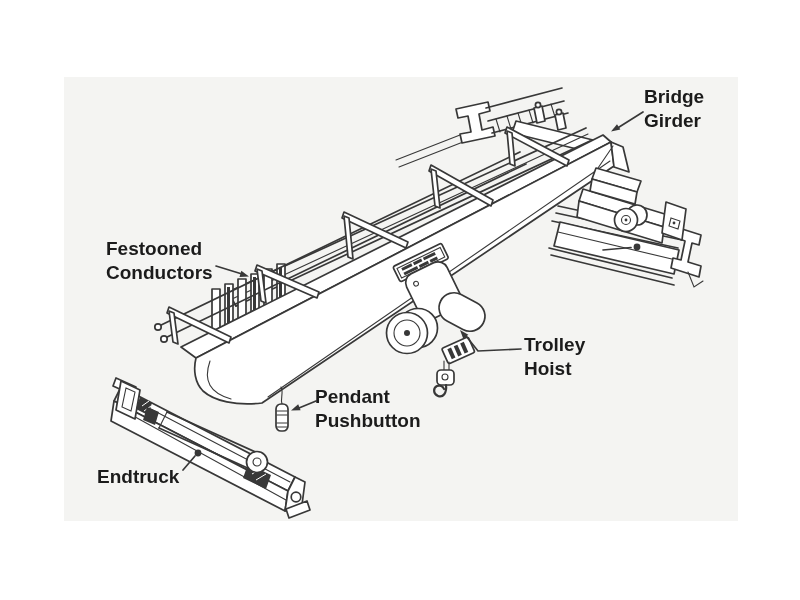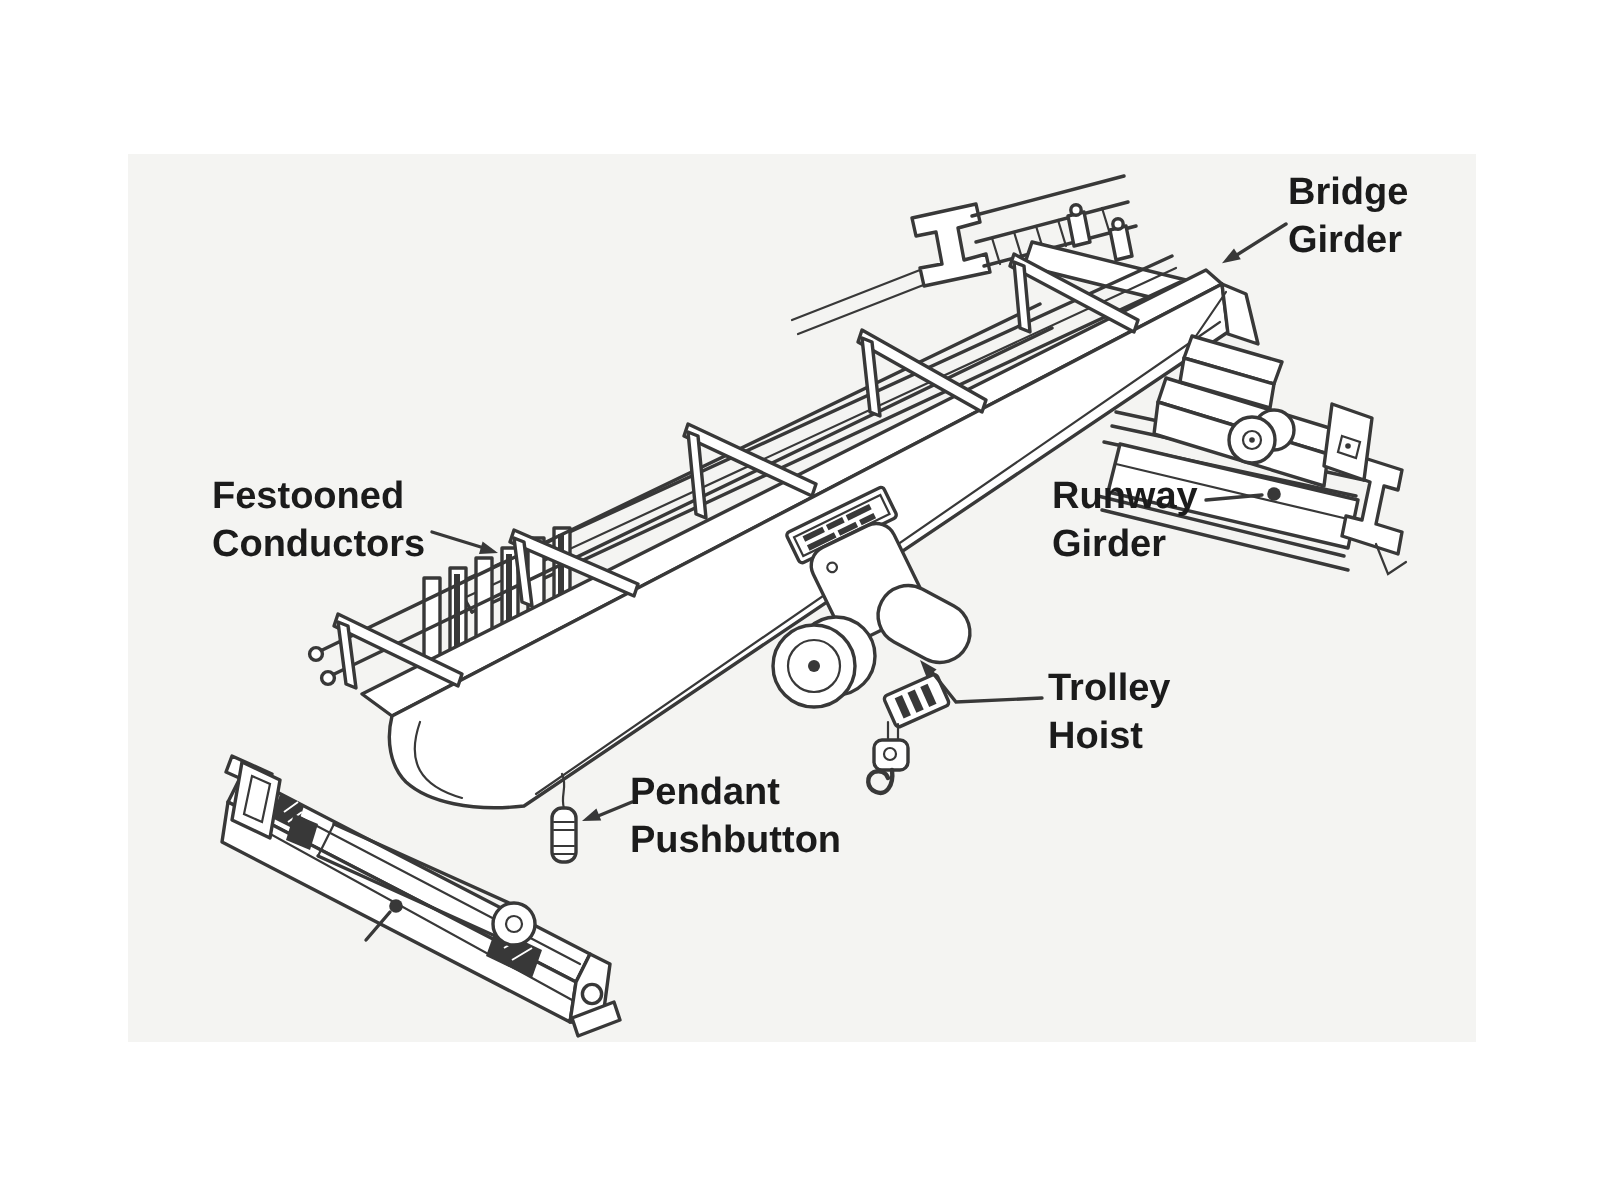--- a/index.html
+++ b/index.html
@@ -213,17 +213,17 @@
       <path class="leader" d="M316,401 L299,408"></path>
       <path class="dark" d="M291,410.5 L298.2,404.2 L300.6,410.2 Z"></path>
     </g>
     <g>
       <path class="leader" d="M183,470 L195,456"></path>
       <circle class="dark" cx="198" cy="453" r="3.4"></circle>
     </g>
   </svg>
 
   <div class="diagram-label" style="left:644px;top:85px;width:82px">Bridge Girder</div>
-  <div class="diagram-label" style="left:526px;top:237px;width:86px">Runway Girder</div>
   <div class="diagram-label" style="left:524px;top:333px;width:84px">Trolley Hoist</div>
   <div class="diagram-label" style="left:106px;top:237px;width:122px">Festooned Conductors</div>
   <div class="diagram-label" style="left:315px;top:385px;width:124px">Pendant Pushbutton</div>
+  <div class="diagram-label" style="left:97px;top:465px;width:110px">Endtruck</div>
 </div>
 
 </body></html>

